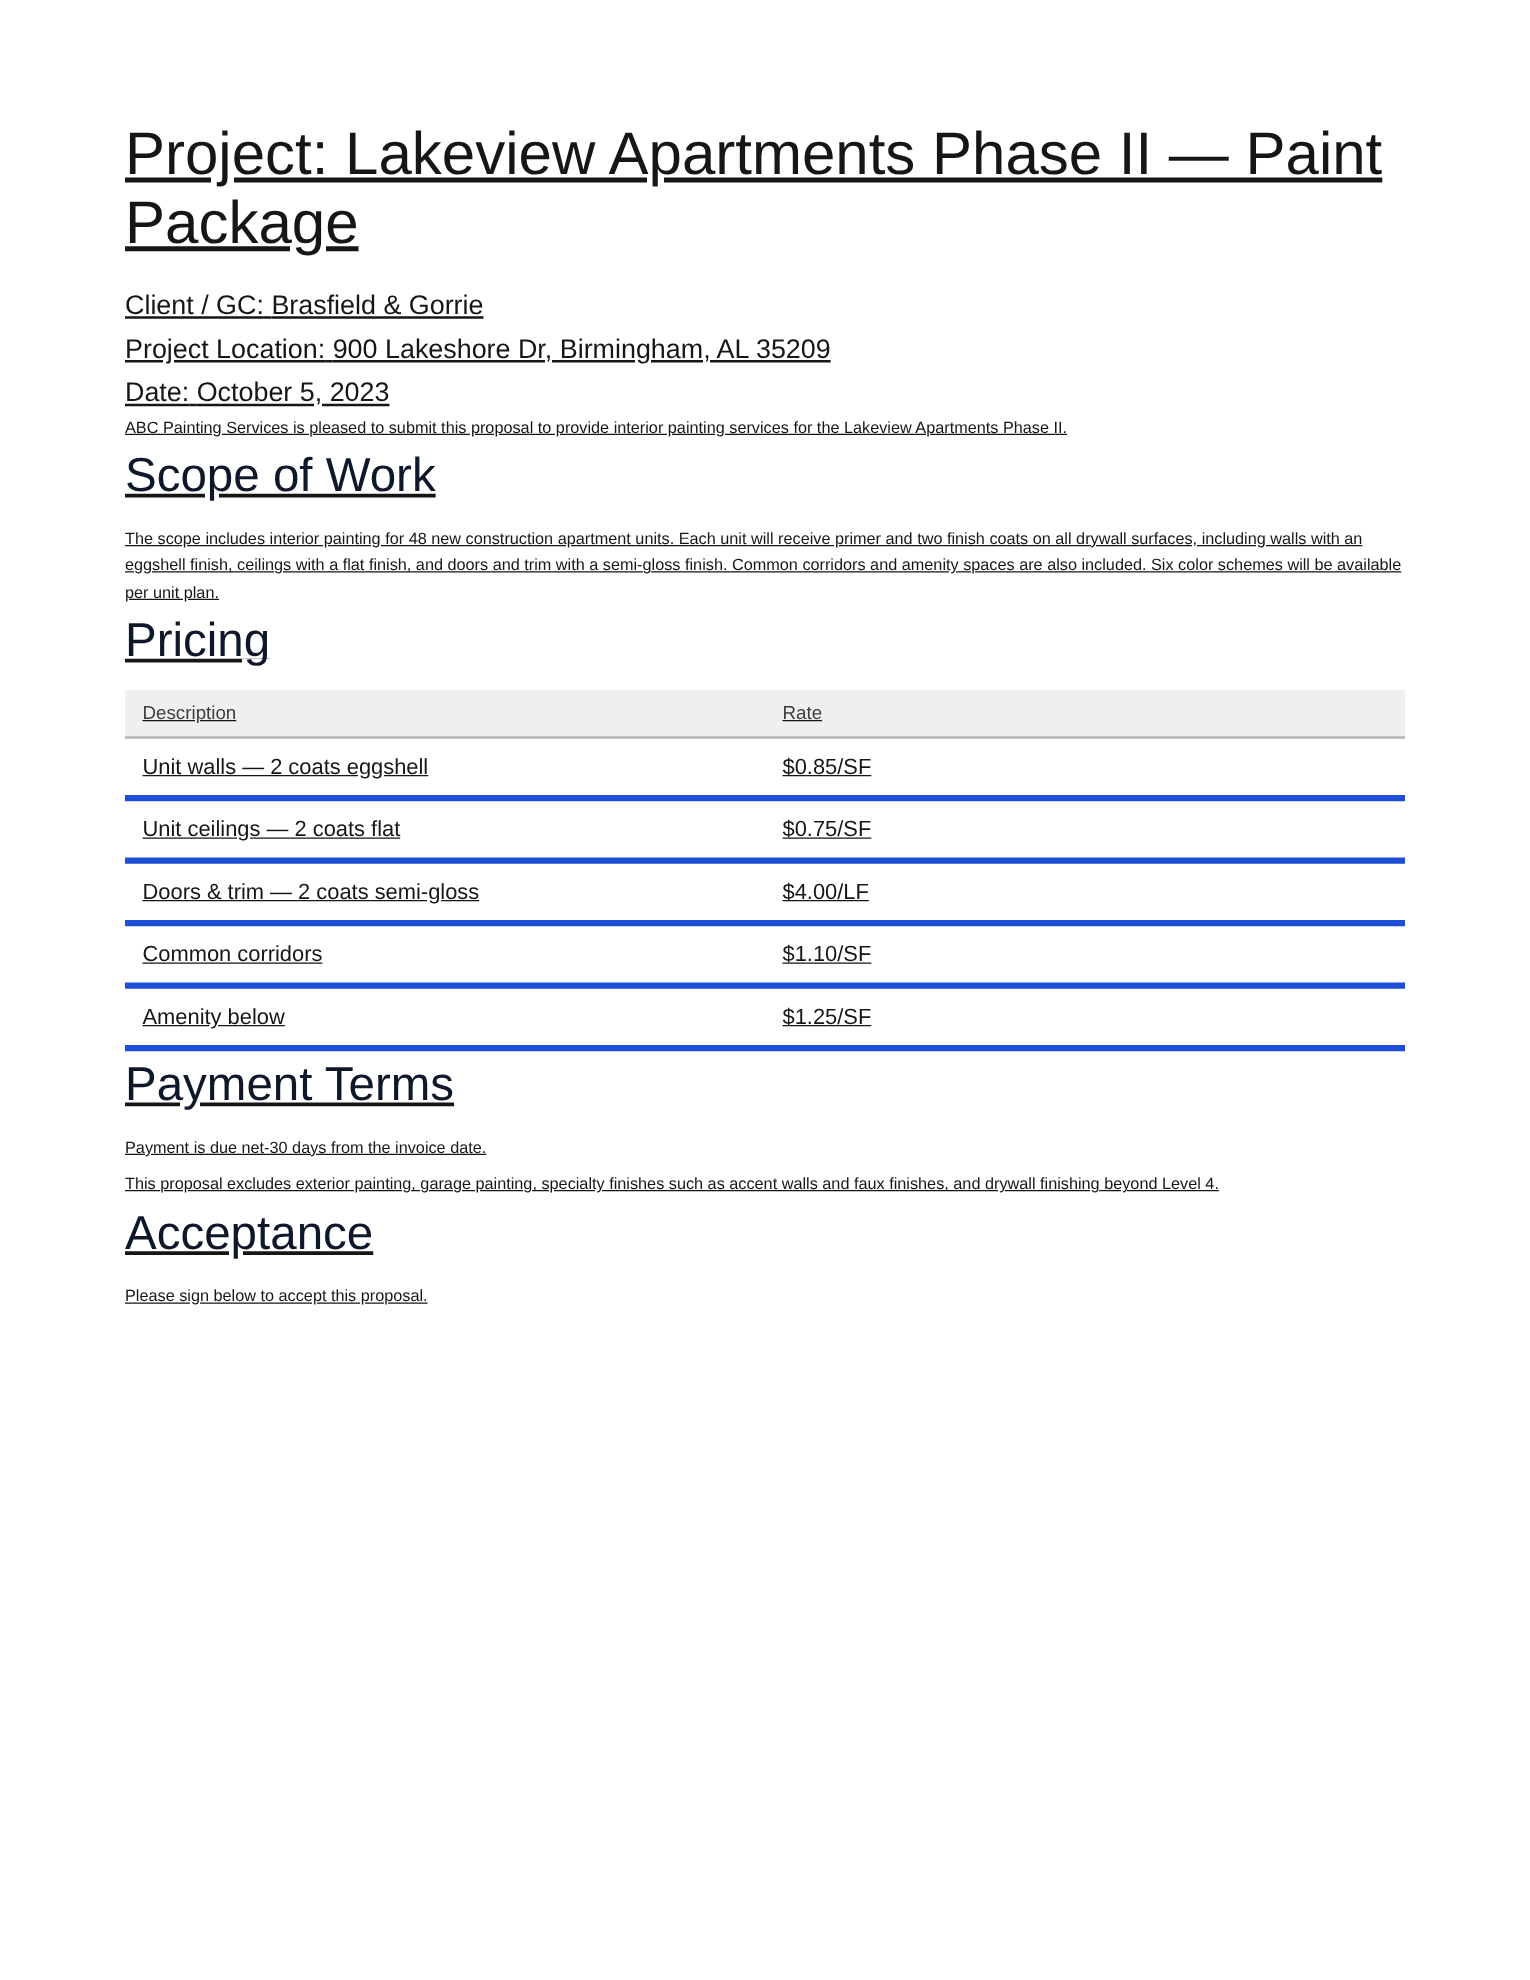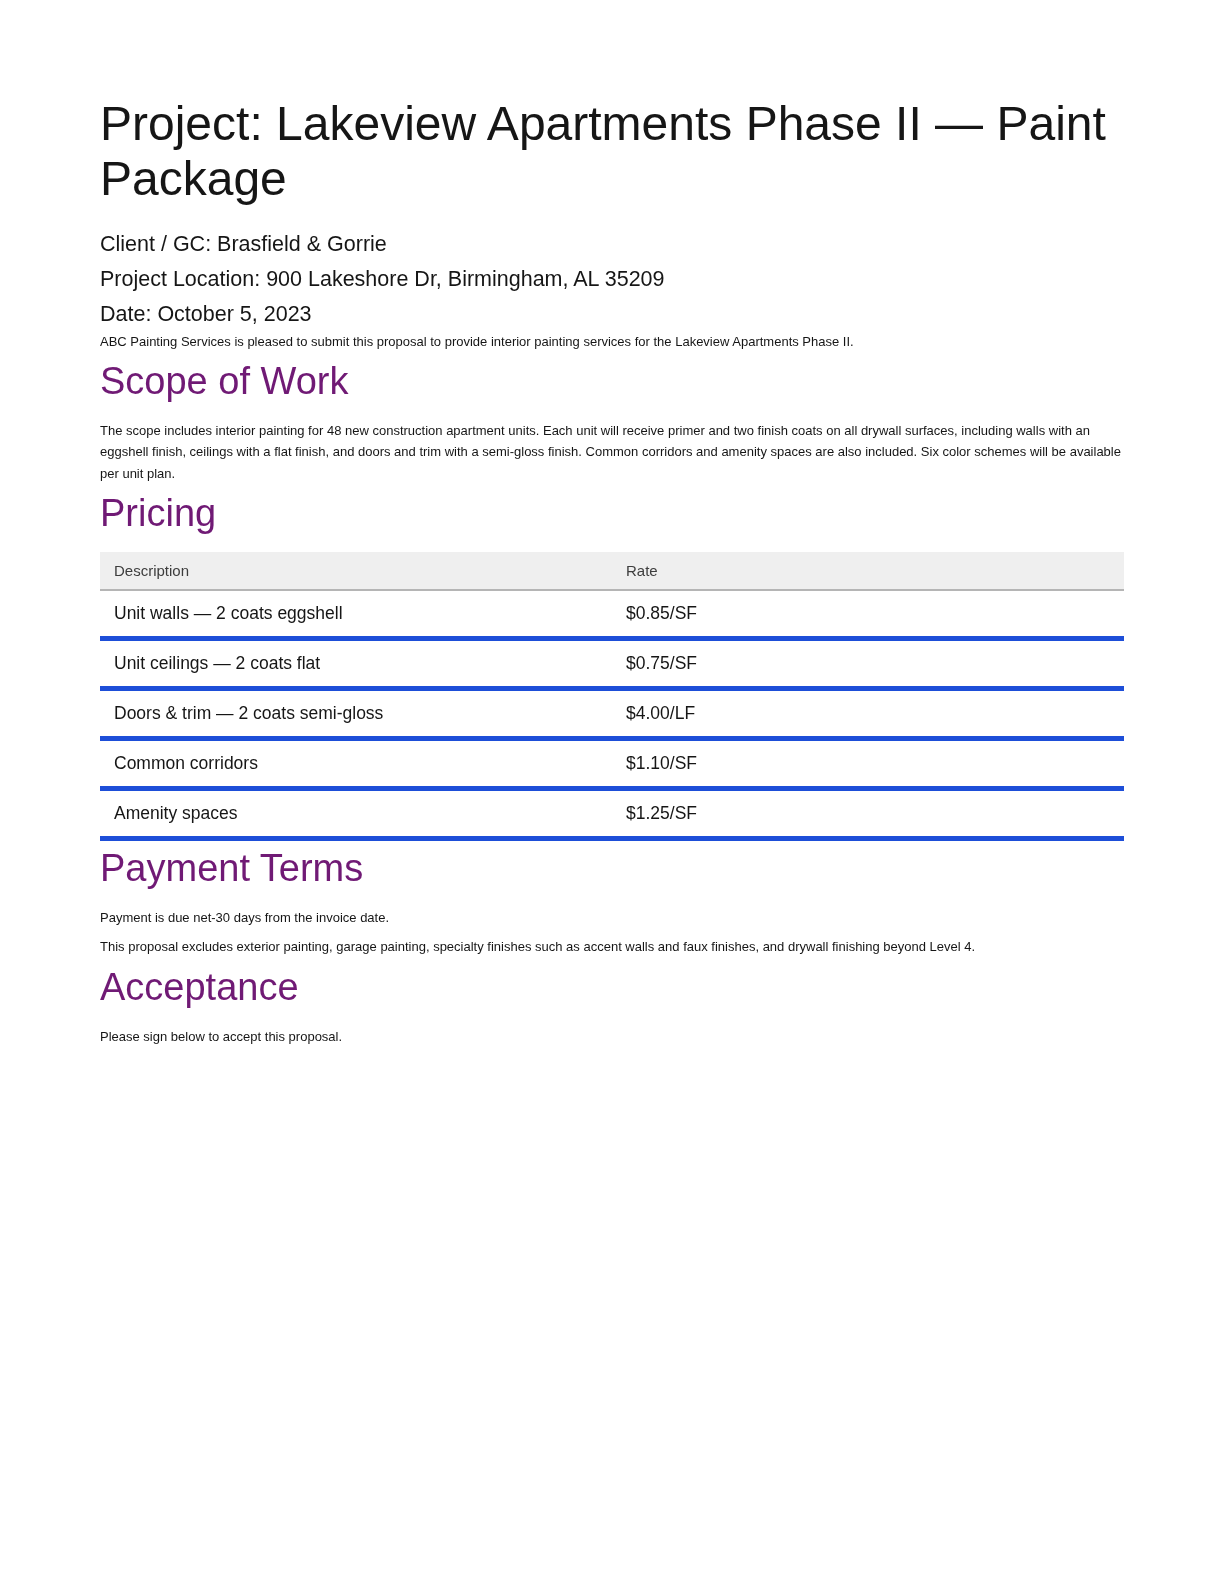--- a/index.html
+++ b/index.html
@@ -10,20 +10,21 @@
     background: #ffffff;
     color: #161616;
     font-family: "Liberation Sans", "DejaVu Sans", sans-serif;
     -webkit-font-smoothing: antialiased;
   }
   .page {
     width: 1224px;
     height: 1584px;
     padding: 96px 100px 0 100px;
     overflow: hidden;
+    text-decoration: underline;
   }
   .doc-title {
     font-size: 48px;
     font-weight: 400;
     line-height: 1.15;
     margin: 0 0 26px 0;
     color: #161616;
   }
   .meta-line {
     font-size: 21.5px;
@@ -36,21 +37,21 @@
     font-size: 13px;
     font-weight: 400;
     line-height: 21.5px;
     margin: 0 0 8px 0;
   }
   .section-heading {
     font-size: 38px;
     font-weight: 400;
     line-height: 1.15;
     margin: 6px 0 16px 0;
-    color: #701a75;
+    color: #0f172a;
   }
   table.pricing {
     width: 100%;
     border-collapse: collapse;
     margin: 0 0 6px 0;
   }
   table.pricing th {
     background: #efefef;
     color: #3d3d3d;
     font-weight: 400;
@@ -106,21 +107,21 @@
       </tr>
       <tr>
         <td>Doors &amp; trim — 2 coats semi-gloss</td>
         <td>$4.00/LF</td>
       </tr>
       <tr>
         <td>Common corridors</td>
         <td>$1.10/SF</td>
       </tr>
       <tr>
-        <td>Amenity spaces</td>
+        <td>Amenity below</td>
         <td>$1.25/SF</td>
       </tr>
     </tbody>
   </table>
 
   <h2 class="section-heading">Payment Terms</h2>
 
   <p class="para">Payment is due net-30 days from the invoice date.</p>
 
 

